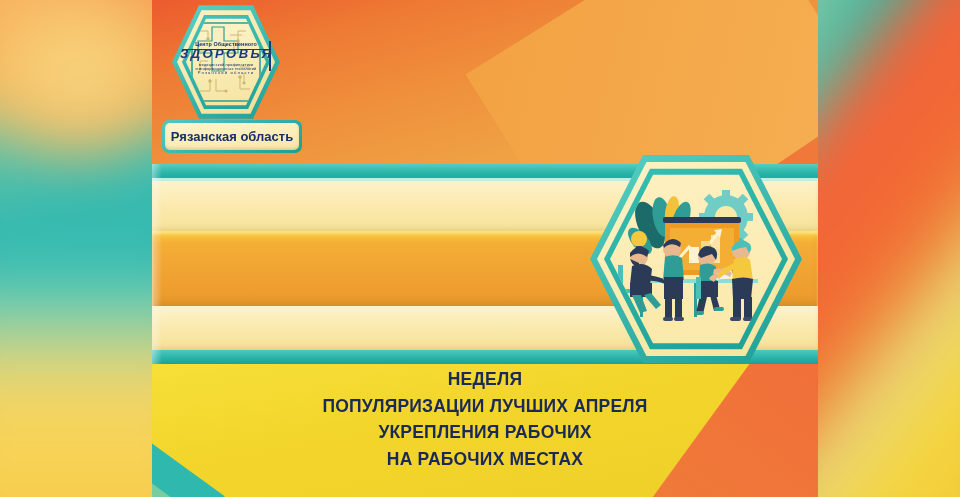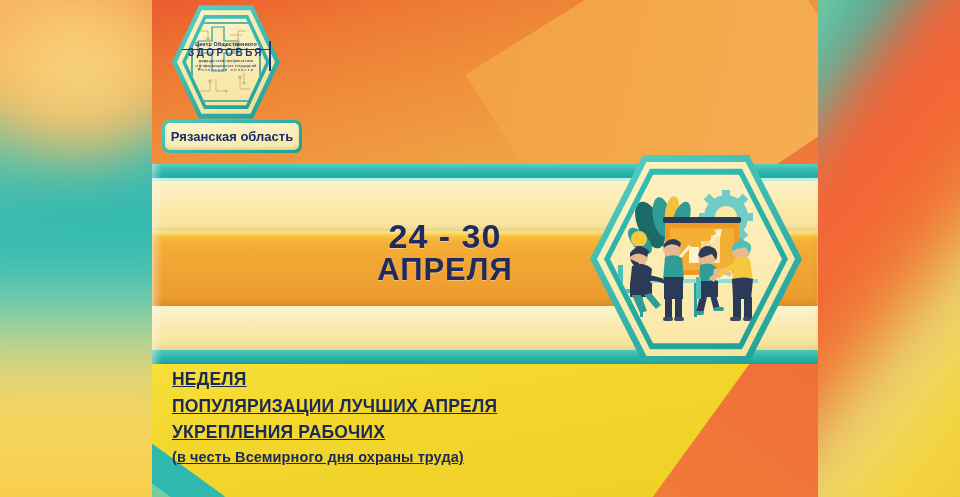--- a/index.html
+++ b/index.html
@@ -108,39 +108,39 @@
   .lh-o { background:linear-gradient(150deg,#5ed3c7,#1d9e95); }
   .lh-m { inset:5px; background:linear-gradient(150deg,#fdf3c8,#f2dd94); }
   .lh-i { inset:10px; background:linear-gradient(160deg,#46c5ba,#1f9f96); }
   .lh-face { position:absolute; inset:14px; overflow:hidden;
     clip-path:polygon(25% 2%,75% 2%,100% 50%,75% 98%,25% 98%,0 50%);
     background:linear-gradient(170deg,#fdf4cb,#f5e4a0); }
   .lh-face svg { position:absolute; left:0; top:0; }
   .logo-text { position:absolute; left:8px; top:38px; width:92px; text-align:center;
     color:#17306b; line-height:1.12; }
   .logo-text .t1 { font-size:5.4px; font-weight:bold; letter-spacing:.1px; }
-  .logo-text .t2 { font-size:10px; font-weight:bold; letter-spacing:2.4px; color:#1a3a7a; }
+  .logo-text .t2 { font-size:13px; font-weight:bold; letter-spacing:2.4px; color:#1a3a7a;font-style:italic; }
   .logo-text .t3 { font-size:3.9px; letter-spacing:.15px; margin-top:1px; }
   .logo-text .t4 { font-size:3.9px; letter-spacing:.15px; }
   .logo-text .t5 { font-size:4.1px; letter-spacing:1.2px; }
   .logo-rule { position:absolute; left:10px; top:46px; width:88px; height:1px; background:#1a3a7a; }
   .logo-bar  { position:absolute; right:9px; top:38px; width:2px; height:30px; background:#1a3a7a; }
 
   
   .region-badge { position:absolute; left:10px; top:120px; width:140px; height:33px;
     border-radius:7px; background:linear-gradient(150deg,#4fcabf,#1d9e95); padding:3px; }
   .region-badge .inner { width:100%; height:100%; border-radius:5px;
     background:linear-gradient(175deg,#fdf4cc 0%,#f8e8a6 100%);
     display:flex; align-items:center; justify-content:center;
     box-shadow:inset 0 -2px 3px rgba(170,130,40,.25); }
   .region-badge .inner span { font-size:13px; font-weight:bold; color:#17306b; }
 
   
-  .headline { position:absolute; left:20px; top:366px; width:626px; text-align:left;
-    color:#1b2a55; font-weight:bold;text-decoration:underline; }
+  .headline { position:absolute; left:20px; top:366px; width:626px; text-align:center;
+    color:#1b2a55; font-weight:bold; }
   .headline .h { font-size:17.5px; line-height:1.52; letter-spacing:.2px; }
   .headline .sub { font-size:14.5px; margin-top:3px; letter-spacing:.1px; }
 </style>
 </head>
 <body>
 
 <div id="stage">
 
   <div class="blur-pane left">
     <div class="blur-inner left-art"></div>
@@ -168,24 +168,20 @@
     <div class="bands">
       <div class="band b-teal-top"></div>
       <div class="band b-teal-hl"></div>
       <div class="band b-cream-1"></div>
       <div class="band b-orange"></div>
       <div class="band b-cream-2"></div>
       <div class="band b-teal-bot"></div>
       <div class="band-left-bevel"></div>
     </div>
 
-    <div class="dates">
-      <div class="l1">24 - 30</div>
-      <div class="l2">АПРЕЛЯ</div>
-    </div>
 
     <div class="hex-art">
       <div class="hexo"></div>
       <div class="hexm"></div>
       <div class="hexi"></div>
       <div class="hexc">
         <svg width="172" height="172" viewBox="0 0 172 172">
 
           <ellipse cx="40" cy="52" rx="12" ry="25" fill="#1c6b6b" transform="rotate(-24 40 52)"></ellipse>
           <ellipse cx="52" cy="44" rx="9" ry="20" fill="#2f9d96" transform="rotate(-10 52 44)"></ellipse>
@@ -330,17 +326,17 @@
     <div class="region-badge">
       <div class="inner">
         <span>Рязанская область</span>
       </div>
     </div>
 
     <div class="headline">
       <div class="h">НЕДЕЛЯ</div>
       <div class="h">ПОПУЛЯРИЗАЦИИ ЛУЧШИХ АПРЕЛЯ</div>
       <div class="h">УКРЕПЛЕНИЯ РАБОЧИХ</div>
-      <div class="sub">(в честь  Всемирного дня охраны труда)</div>
+      <div class="h">НА РАБОЧИХ МЕСТАХ</div>
     </div>
 
   </div>
 </div>
 
 </body></html>

